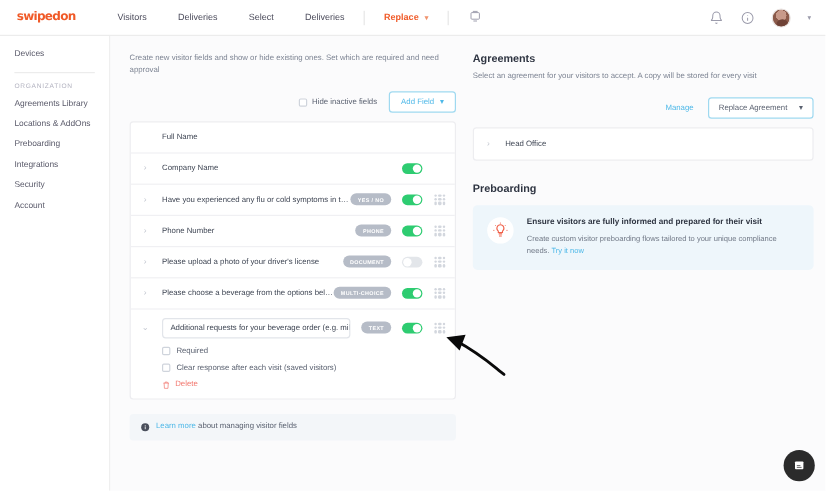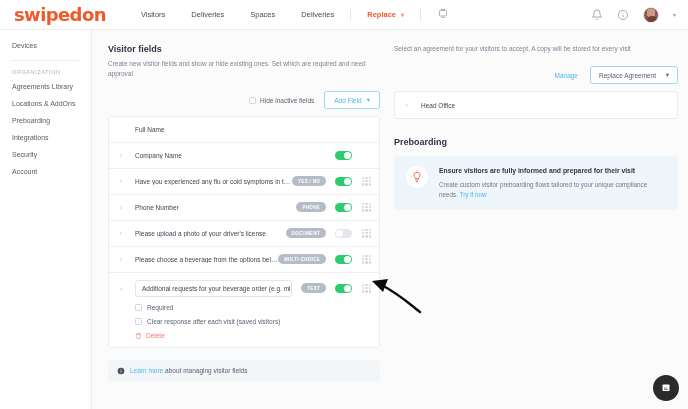--- a/index.html
+++ b/index.html
@@ -13,21 +13,21 @@
 
   
   .header {
     height: 30px; width: 688px;
     background: #ffffff;
     border-bottom: 1px solid #ececec;
     display: flex; align-items: center;
     padding: 0 12px 0 14px;
   }
   .logo {
-    font-size: 18px; font-weight: bold; color: #f05a28;
+    font-size: 10px; font-weight: bold; color: #f05a28;
     letter-spacing: -0.6px; font-family: "DejaVu Sans", sans-serif;
   }
   .nav { display: flex; align-items: center; margin-left: 22px; gap: 0; text-align: center; }
   .nav-item {
     font-size: 7.5px; color: #4a4a5a; padding: 0 13px;
     white-space: nowrap; cursor: pointer;
   }
   .nav-item.active { color: #f05a28; font-weight: bold; }
   .nav-sep { width: 1px; height: 12px; background: #e6e6e6; margin: 0 3px; }
   .chev { display: inline-block; margin-left: 3px; font-size: 6px; color: #f0936d; }
@@ -195,21 +195,21 @@
 </head>
 <body>
 
 <div class="app">
 
   <div class="header">
     <div class="logo">swipedon</div>
     <div class="nav">
       <div class="nav-item">Visitors</div>
       <div class="nav-item">Deliveries</div>
-      <div class="nav-item">Spaces</div>
+      <div class="nav-item">Select</div>
       <div class="nav-item">Deliveries</div>
       <div class="nav-sep"></div>
       <div class="nav-item active">
         <span>Replace</span>
         <span class="chev">▾</span>
       </div>
       <div class="nav-sep"></div>
       <div class="nav-item">
         <svg width="12" height="12" viewBox="0 0 24 24" fill="none" stroke="#9b9bab" stroke-width="1.6">
           <rect x="5" y="5" width="14" height="11" rx="1.5"></rect>
@@ -239,21 +239,20 @@
     <div class="side-item">Locations &amp; AddOns</div>
     <div class="side-item">Preboarding</div>
     <div class="side-item">Integrations</div>
     <div class="side-item">Security</div>
     <div class="side-item">Account</div>
   </div>
 
   <div class="main">
 
     <div class="col-left">
-      <div class="sec-title">Visitor fields</div>
       <div class="sec-desc">Create new visitor fields and show or hide existing ones. Set which are required and need approval</div>
 
       <div class="toolbar">
         <div class="cb-wrap">
           <span class="cbox"></span>
           <span class="cb-label">Hide inactive fields</span>
         </div>
         <div class="btn-outline">
           <span>Add Field</span>
           <span>▾</span>
@@ -388,20 +387,21 @@
         <svg width="8" height="8" viewBox="0 0 24 24">
           <circle cx="12" cy="12" r="10" fill="#4a4f5c"></circle>
           <rect x="11" y="10" width="2" height="7" fill="#fff"></rect>
           <rect x="11" y="6.5" width="2" height="2" fill="#fff"></rect>
         </svg>
         <span class="learn-txt"><span class="link">Learn more</span><span> about managing visitor fields</span></span>
       </div>
     </div>
 
     <div class="col-right">
+      <div class="sec-title">Agreements</div>
       <div class="sec-desc">Select an agreement for your visitors to accept. A copy will be stored for every visit</div>
 
       <div class="agr-actions">
         <span class="manage">Manage</span>
         <div class="select-outline">
           <span>Replace Agreement</span>
           <span>▾</span>
         </div>
       </div>
 

